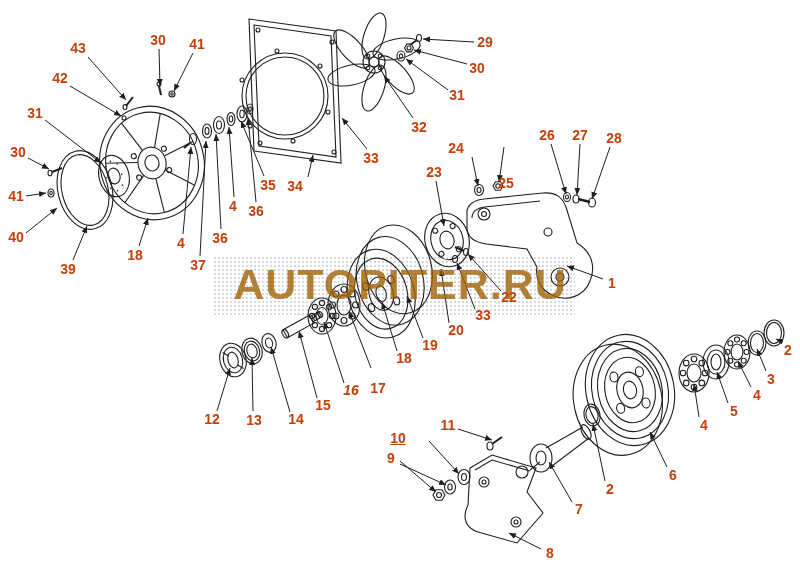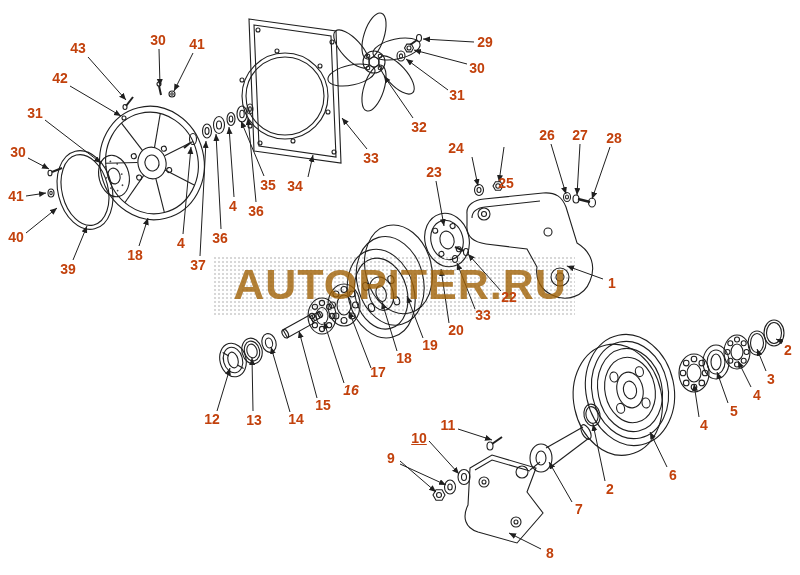--- a/index.html
+++ b/index.html
@@ -461,33 +461,33 @@
       <div class="callout" style="left: 547px; top: 135px;">26</div>
       <div class="callout" style="left: 580px; top: 135px;">27</div>
       <div class="callout" style="left: 614px; top: 138px;">28</div>
       <div class="callout" style="left: 434px; top: 172px;">23</div>
       <div class="callout" style="left: 612px; top: 283px;">1</div>
       <div class="callout" style="left: 509px; top: 297px;">22</div>
       <div class="callout" style="left: 483px; top: 315px;">33</div>
       <div class="callout" style="left: 456px; top: 330px;">20</div>
       <div class="callout" style="left: 430px; top: 345px; text-align: center;">19</div>
       <div class="callout" style="left: 404px; top: 358px;">18</div>
-      <div class="callout" style="left: 378px; top: 372px; text-align: center;">17</div>
+      <div class="callout" style="left: 378px; top: 388px; text-align: center;">17</div>
       <div class="callout" style="left: 351px; top: 390px; font-style: italic;">16</div>
       <div class="callout" style="left: 323px; top: 405px;">15</div>
       <div class="callout" style="left: 296px; top: 419px;">14</div>
       <div class="callout" style="left: 254px; top: 420px;">13</div>
       <div class="callout" style="left: 212px; top: 419px;">12</div>
       <div class="callout" style="left: 788px; top: 350px;">2</div>
       <div class="callout" style="left: 771px; top: 379px;">3</div>
       <div class="callout" style="left: 757px; top: 395px;">4</div>
       <div class="callout" style="left: 734px; top: 411px;">5</div>
       <div class="callout" style="left: 704px; top: 425px;">4</div>
       <div class="callout" style="left: 673px; top: 475px;">6</div>
       <div class="callout" style="left: 610px; top: 489px;">2</div>
       <div class="callout" style="left: 579px; top: 509px;">7</div>
       <div class="callout" style="left: 448px; top: 425px;">11</div>
-      <div class="callout" style="left: 419px; top: 438px; text-decoration: underline;">10</div>
+      <div class="callout" style="left: 398px; top: 438px; text-decoration: underline;">10</div>
       <div class="callout" style="left: 391px; top: 458px;">9</div>
       <div class="callout" style="left: 550px; top: 553px;">8</div>
     </div>
 
 </div>
 
 </body></html>

